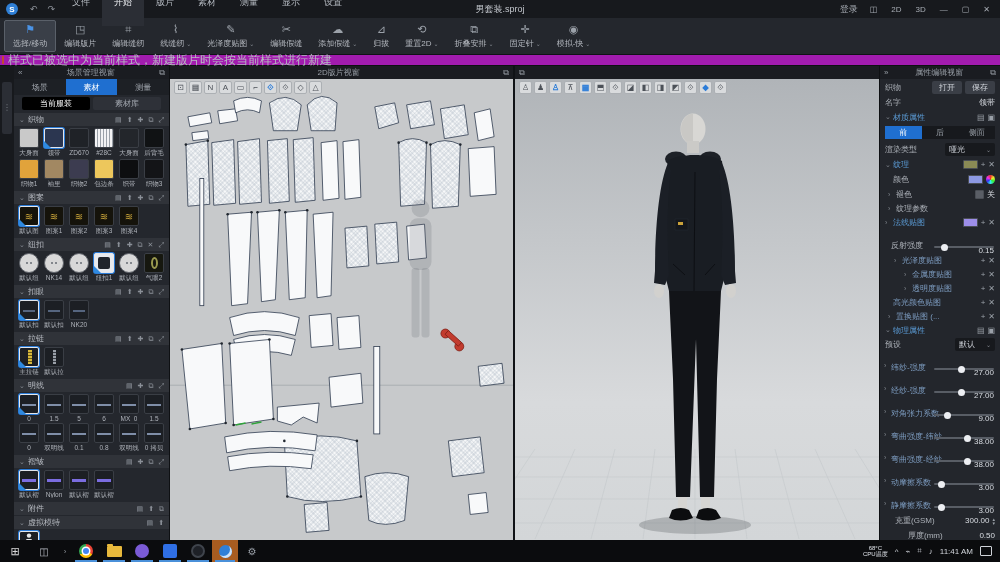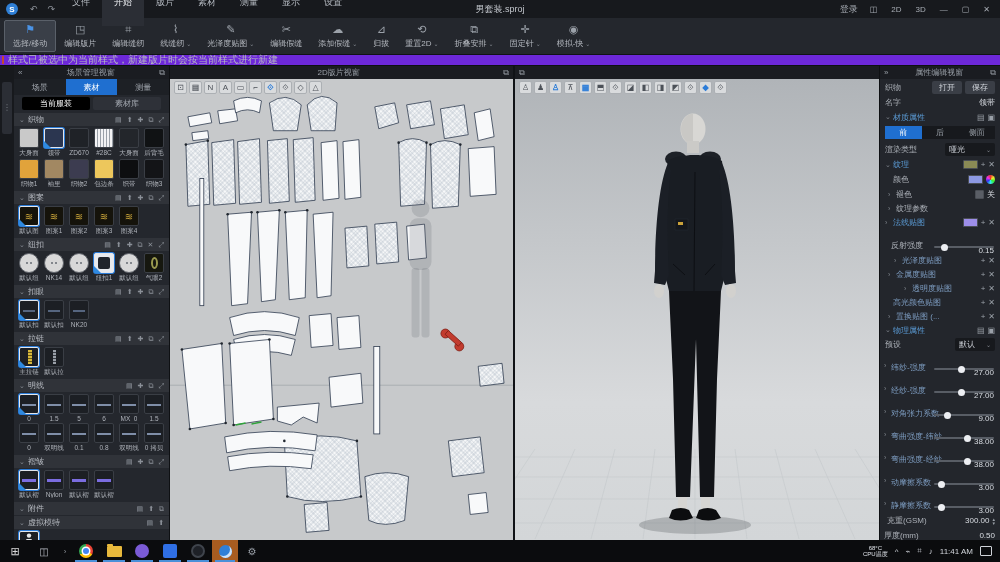--- a/index.html
+++ b/index.html
@@ -20,21 +20,21 @@
 
 .ribbon{height:37px;background:#24272d;display:flex;align-items:stretch;padding:2px 2px 2px 4px;border-bottom:1px solid #101216;flex:0 0 auto}
 .rb{display:flex;flex-direction:column;align-items:center;justify-content:center;padding:1px 8px;font-size:8px;color:#b4b8bf;gap:1px;position:relative}
 .rb .ric{font-size:11px;line-height:13px;height:14px;color:#9ba1a9}
 .rb.active{background:#3a3f48;border:1px solid #5a6069;border-radius:2px}
 .rb.active .ric{color:#4a93e6}
 .rb .lblrow{display:flex;align-items:center;gap:2px}
 .caret{font-size:6px;color:#868b93}
 
 
-.statusline{height:11px;background:#6d28d9;display:flex;align-items:center;font-size:10px;color:#b6bac1;flex:0 0 auto;border-bottom:1px solid #0e1013}
+.statusline{height:11px;background:#a21caf;display:flex;align-items:center;font-size:12px;color:#b6bac1;flex:0 0 auto;border-bottom:1px solid #0e1013}
 .statusline::before{content:"";width:2px;height:8px;background:#c24a32;margin:0 4px 0 2px}
 
 
 .main{flex:1;display:flex;min-height:0}
 .lstrip{width:14px;background:#17191d;position:relative;flex:0 0 auto}
 .lstrip .grab{position:absolute;top:16px;left:2px;width:10px;height:52px;background:#2b2e35;border-radius:2px;color:#7d828a;font-size:8px;text-align:center;line-height:52px}
 
 
 .sidebar{width:156px;background:#24272d;border-right:1px solid #0e1013;display:flex;flex-direction:column;overflow:hidden;font-size:8px;flex:0 0 auto}
 .panel-h{height:13px;background:#1a1c21;display:flex;align-items:center;font-size:8px;color:#989ea6;padding:0 4px;flex:0 0 auto}
@@ -825,21 +825,21 @@
         <span class="lab" style="color:#acb1b8">反射强度</span>
         <span class="val">0.15</span>
         <span class="sl" style="--pct: 18%;"></span>
       </div>
       <div class="pr" style="height:14px;padding-left:14px">
         <span class="chev">›</span>
         <span class="lab bluish">光泽度贴图</span>
         <span class="ico">+</span>
         <span class="ico">✕</span>
       </div>
-      <div class="pr" style="height:14px;padding-left:8px">
+      <div class="pr" style="height:14px;padding-left:24px">
         <span class="chev">›</span>
         <span class="lab bluish">金属度贴图</span>
         <span class="ico">+</span>
         <span class="ico">✕</span>
       </div>
       <div class="pr" style="height:14px;padding-left:24px">
         <span class="chev">›</span>
         <span class="lab bluish">透明度贴图</span>
         <span class="ico">+</span>
         <span class="ico">✕</span>
@@ -903,29 +903,29 @@
         <span class="lab">动摩擦系数</span>
         <span class="val">3.00</span>
         <span class="sl" style="--pct: 12%;"></span>
       </div>
       <div class="srow">
         <span class="chev">›</span>
         <span class="lab">静摩擦系数</span>
         <span class="val">3.00</span>
         <span class="sl" style="--pct: 12%;"></span>
       </div>
-      <div class="pr" style="height:15px;padding-left:7px">
+      <div class="pr" style="height:15px;padding-left:15px">
         <span class="lab">克重(GSM)</span>
         <span class="val">300.00</span>
         <span class="stepper">
           <span>▴</span>
           <span>▾</span>
         </span>
       </div>
-      <div class="pr" style="height:14px;padding-left:4px">
+      <div class="pr" style="height:14px;padding-left:28px">
         <span class="lab">厚度(mm)</span>
         <span class="val">0.50</span>
       </div>
     </div>
   </div>
 
   <div class="taskbar">
     <div class="tk start">⊞</div>
     <div class="tk tkicon" style="color:#b6bac1;font-size:10px">◫</div>
     <div class="tk tkicon" style="width:14px;color:#8a8f96">›</div>

